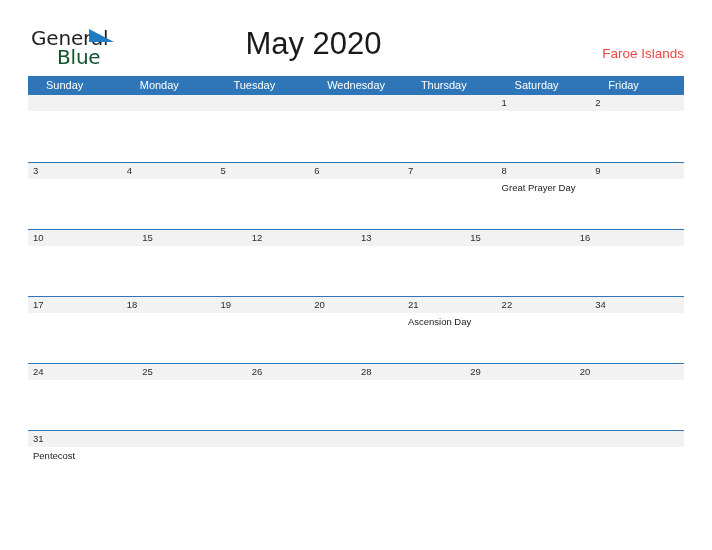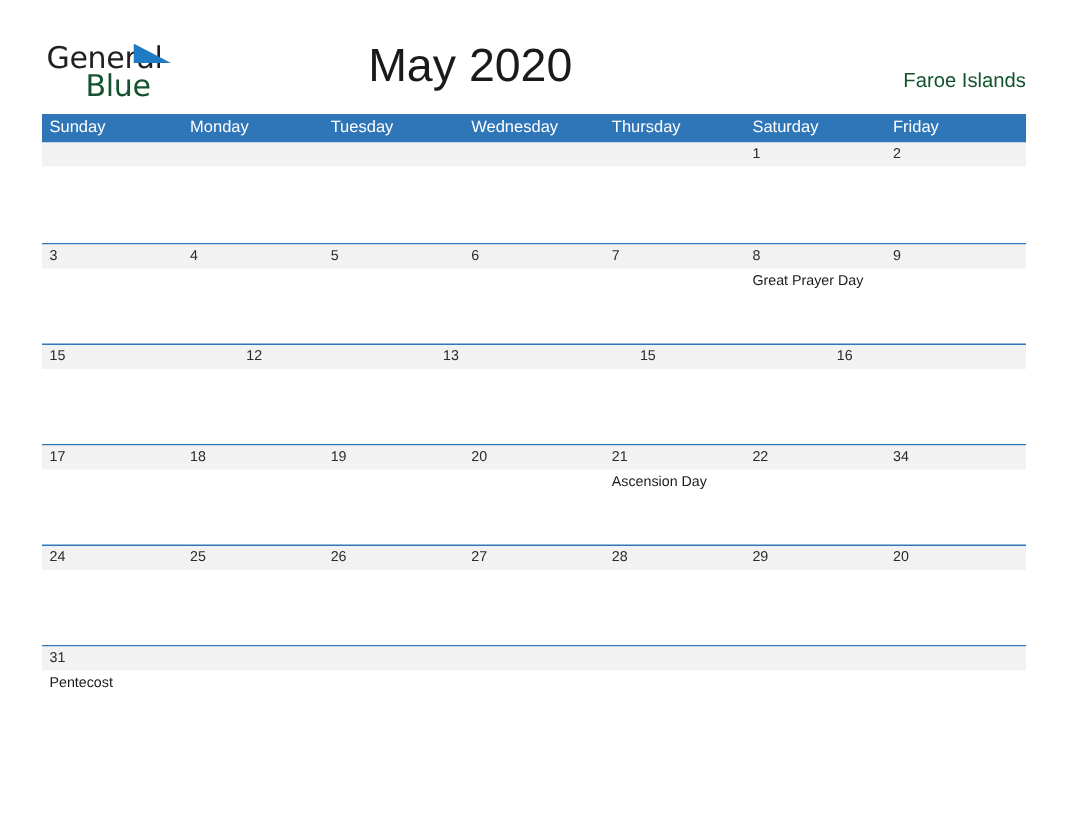--- a/index.html
+++ b/index.html
@@ -79,21 +79,21 @@
     color: #1a1a1a;
     letter-spacing: 0px;
     font-family: "Liberation Sans", sans-serif;
   }
 
   .region-label {
     position: absolute;
     right: 28px;
     top: 46px;
     font-size: 13.5px;
-    color: #14532d;
+    color: #ef4444;
     font-family: "Liberation Sans", sans-serif;
     text-align: right;
   }
 
   
   .cal {
     position: absolute;
     left: 28px;
     top: 76px;
     width: 656px;
@@ -108,20 +108,21 @@
   .weekday {
     flex: 1 1 0;
     color: #ffffff;
     font-size: 11px;
     line-height: 19px;
     padding-left: 5px;
     box-sizing: border-box;
     font-family: "Liberation Sans", sans-serif;
     white-space: nowrap;
     overflow: hidden;
+    margin-left: 13px;
   }
 
   .week-row {
     width: 656px;
     height: 67px;
     position: relative;
     border-top: 1.4px solid #2f76b8;
     box-sizing: border-box;
   }
   .week-row.first {
@@ -255,20 +256,23 @@
             </div>
             <div class="day-cell">
               <div class="day-num">9</div>
             </div>
           </div>
         </div>
         <div class="week-row">
           <div class="date-band"></div>
           <div class="cells">
             <div class="day-cell">
+              <div class="day-num">10</div>
+            </div>
+            <div class="day-cell">
               <div class="day-num">15</div>
             </div>
             <div class="day-cell">
               <div class="day-num">12</div>
             </div>
             <div class="day-cell">
               <div class="day-num">13</div>
             </div>
             <div class="day-cell">
               <div class="day-num">15</div>
@@ -311,23 +315,20 @@
             <div class="day-cell">
               <div class="day-num">24</div>
             </div>
             <div class="day-cell">
               <div class="day-num">25</div>
             </div>
             <div class="day-cell">
               <div class="day-num">26</div>
             </div>
             <div class="day-cell">
-              <div class="day-num">27</div>
-            </div>
-            <div class="day-cell">
               <div class="day-num">28</div>
             </div>
             <div class="day-cell">
               <div class="day-num">29</div>
             </div>
             <div class="day-cell">
               <div class="day-num">20</div>
             </div>
           </div>
         </div>

